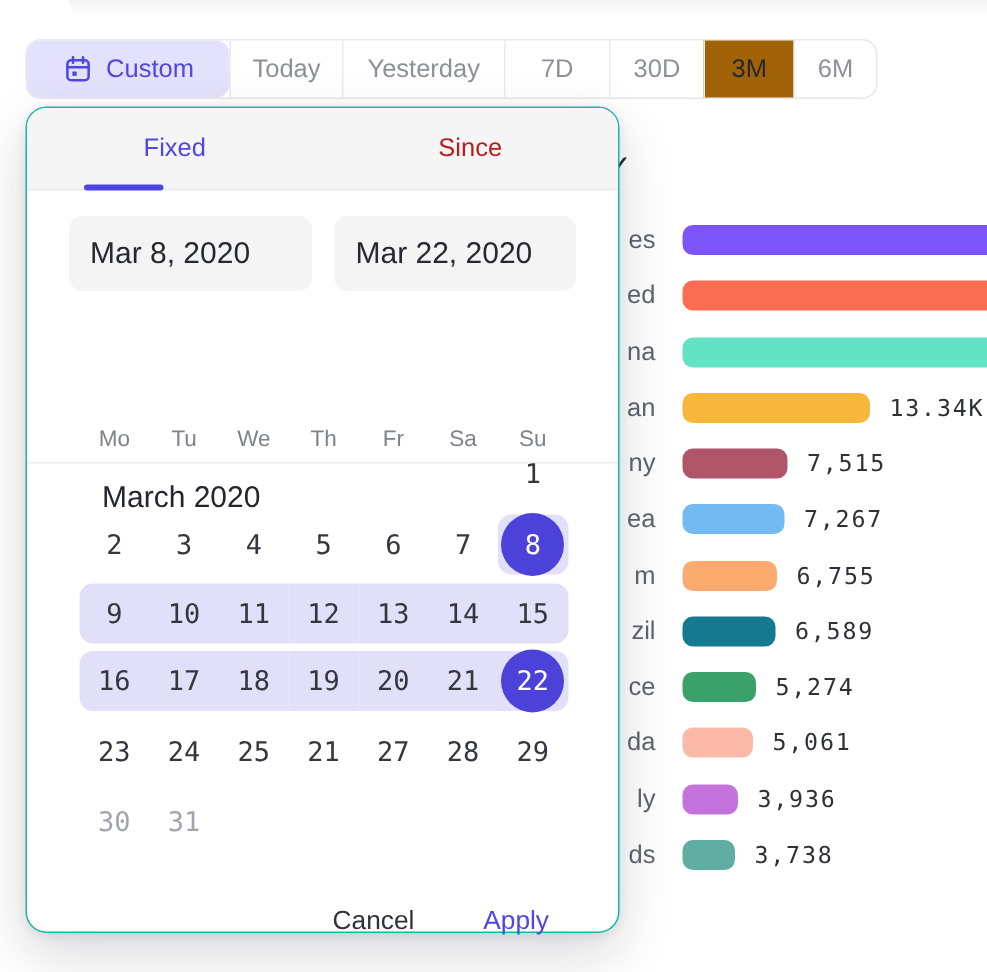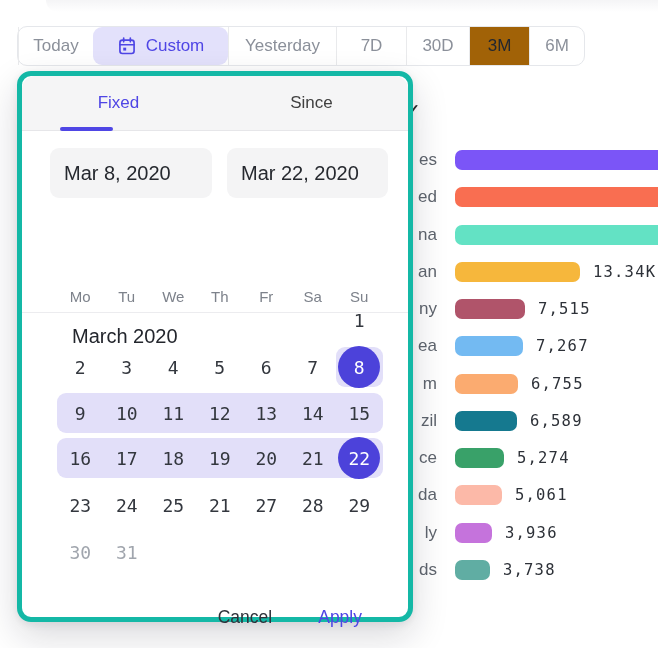--- a/index.html
+++ b/index.html
@@ -48,29 +48,29 @@
   .check-icon{
     position:absolute;left:408px;top:101px;z-index:2;
     font-size:14px;font-weight:700;color:#2c2c2c;
   }
 
   
   .popup{
     position:absolute;left:17px;top:71px;width:396px;height:551px;
     background:#fff;border-radius:14px;z-index:10;
     box-shadow:0 14px 36px rgba(16,16,40,.16),0 2px 8px rgba(16,16,40,.08);
-    border:5px solid #14b8a6;box-sizing:border-box;
+    border:1px solid #14b8a6;box-sizing:border-box;
   }
   .popup-header{
     position:relative;height:54px;background:#f5f5f6;
     border-bottom:1px solid #e6e6e9;border-radius:13px 13px 0 0;display:flex;
   }
   .tab{
     flex:1;display:flex;align-items:center;justify-content:center;
-    font-size:17px;font-weight:500;color:#404040;cursor:pointer;
+    font-size:17px;font-weight:500;color:#b91c1c;cursor:pointer;
   }
   .tab.active{color:var(--accent,#4f46e5);}
   .tab-underline{
     position:absolute;left:38px;bottom:-1px;width:53px;height:4.5px;
     background:var(--accent,#4f46e5);border-radius:3px;
   }
   .date-input{
     position:absolute;top:72px;height:50px;background:#f4f4f5;border-radius:9px;
     display:flex;align-items:center;padding-left:14px;box-sizing:border-box;
     font-size:20px;color:#26292f;cursor:text;
@@ -173,31 +173,31 @@
     </div>
     <div class="chart-row" style="top: 560px;">
       <div class="chart-label">ds</div>
       <div class="chart-bar" style="width: 35px; background: rgb(96, 173, 163);"></div>
       <div class="chart-value" style="left: 503px;">3,738</div>
     </div>
   </div>
 <span class="check-icon">✓</span>
 
 <div class="toolbar">
-  <div class="seg" style="width: 75px;">Today</div>
-<div class="seg custom">
+  <div class="seg custom">
     <svg width="20" height="20" viewBox="0 0 24 24" fill="none" stroke="#4f46e5" stroke-width="2" stroke-linecap="round">
       <rect x="3.5" y="5" width="17" height="16" rx="3"></rect>
       <line x1="3.5" y1="10.5" x2="20.5" y2="10.5"></line>
       <line x1="8" y1="2.5" x2="8" y2="7"></line>
       <line x1="16" y1="2.5" x2="16" y2="7"></line>
       <rect x="7.5" y="14" width="3.5" height="3.5" fill="#4f46e5" stroke="none"></rect>
     </svg>
     <span>Custom</span>
   </div>
+<div class="seg" style="width: 75px;">Today</div>
     <div class="seg" style="width: 108px;">Yesterday</div>
     <div class="seg" style="width: 70px;">7D</div>
     <div class="seg" style="width: 63px;">30D</div>
     <div class="seg sel" style="width: 60px;">3M</div>
     <div class="seg" style="width: 55px;">6M</div>
   </div>
 
 <div class="popup">
   <div class="popup-header">
     <div class="tab active">Fixed</div>

